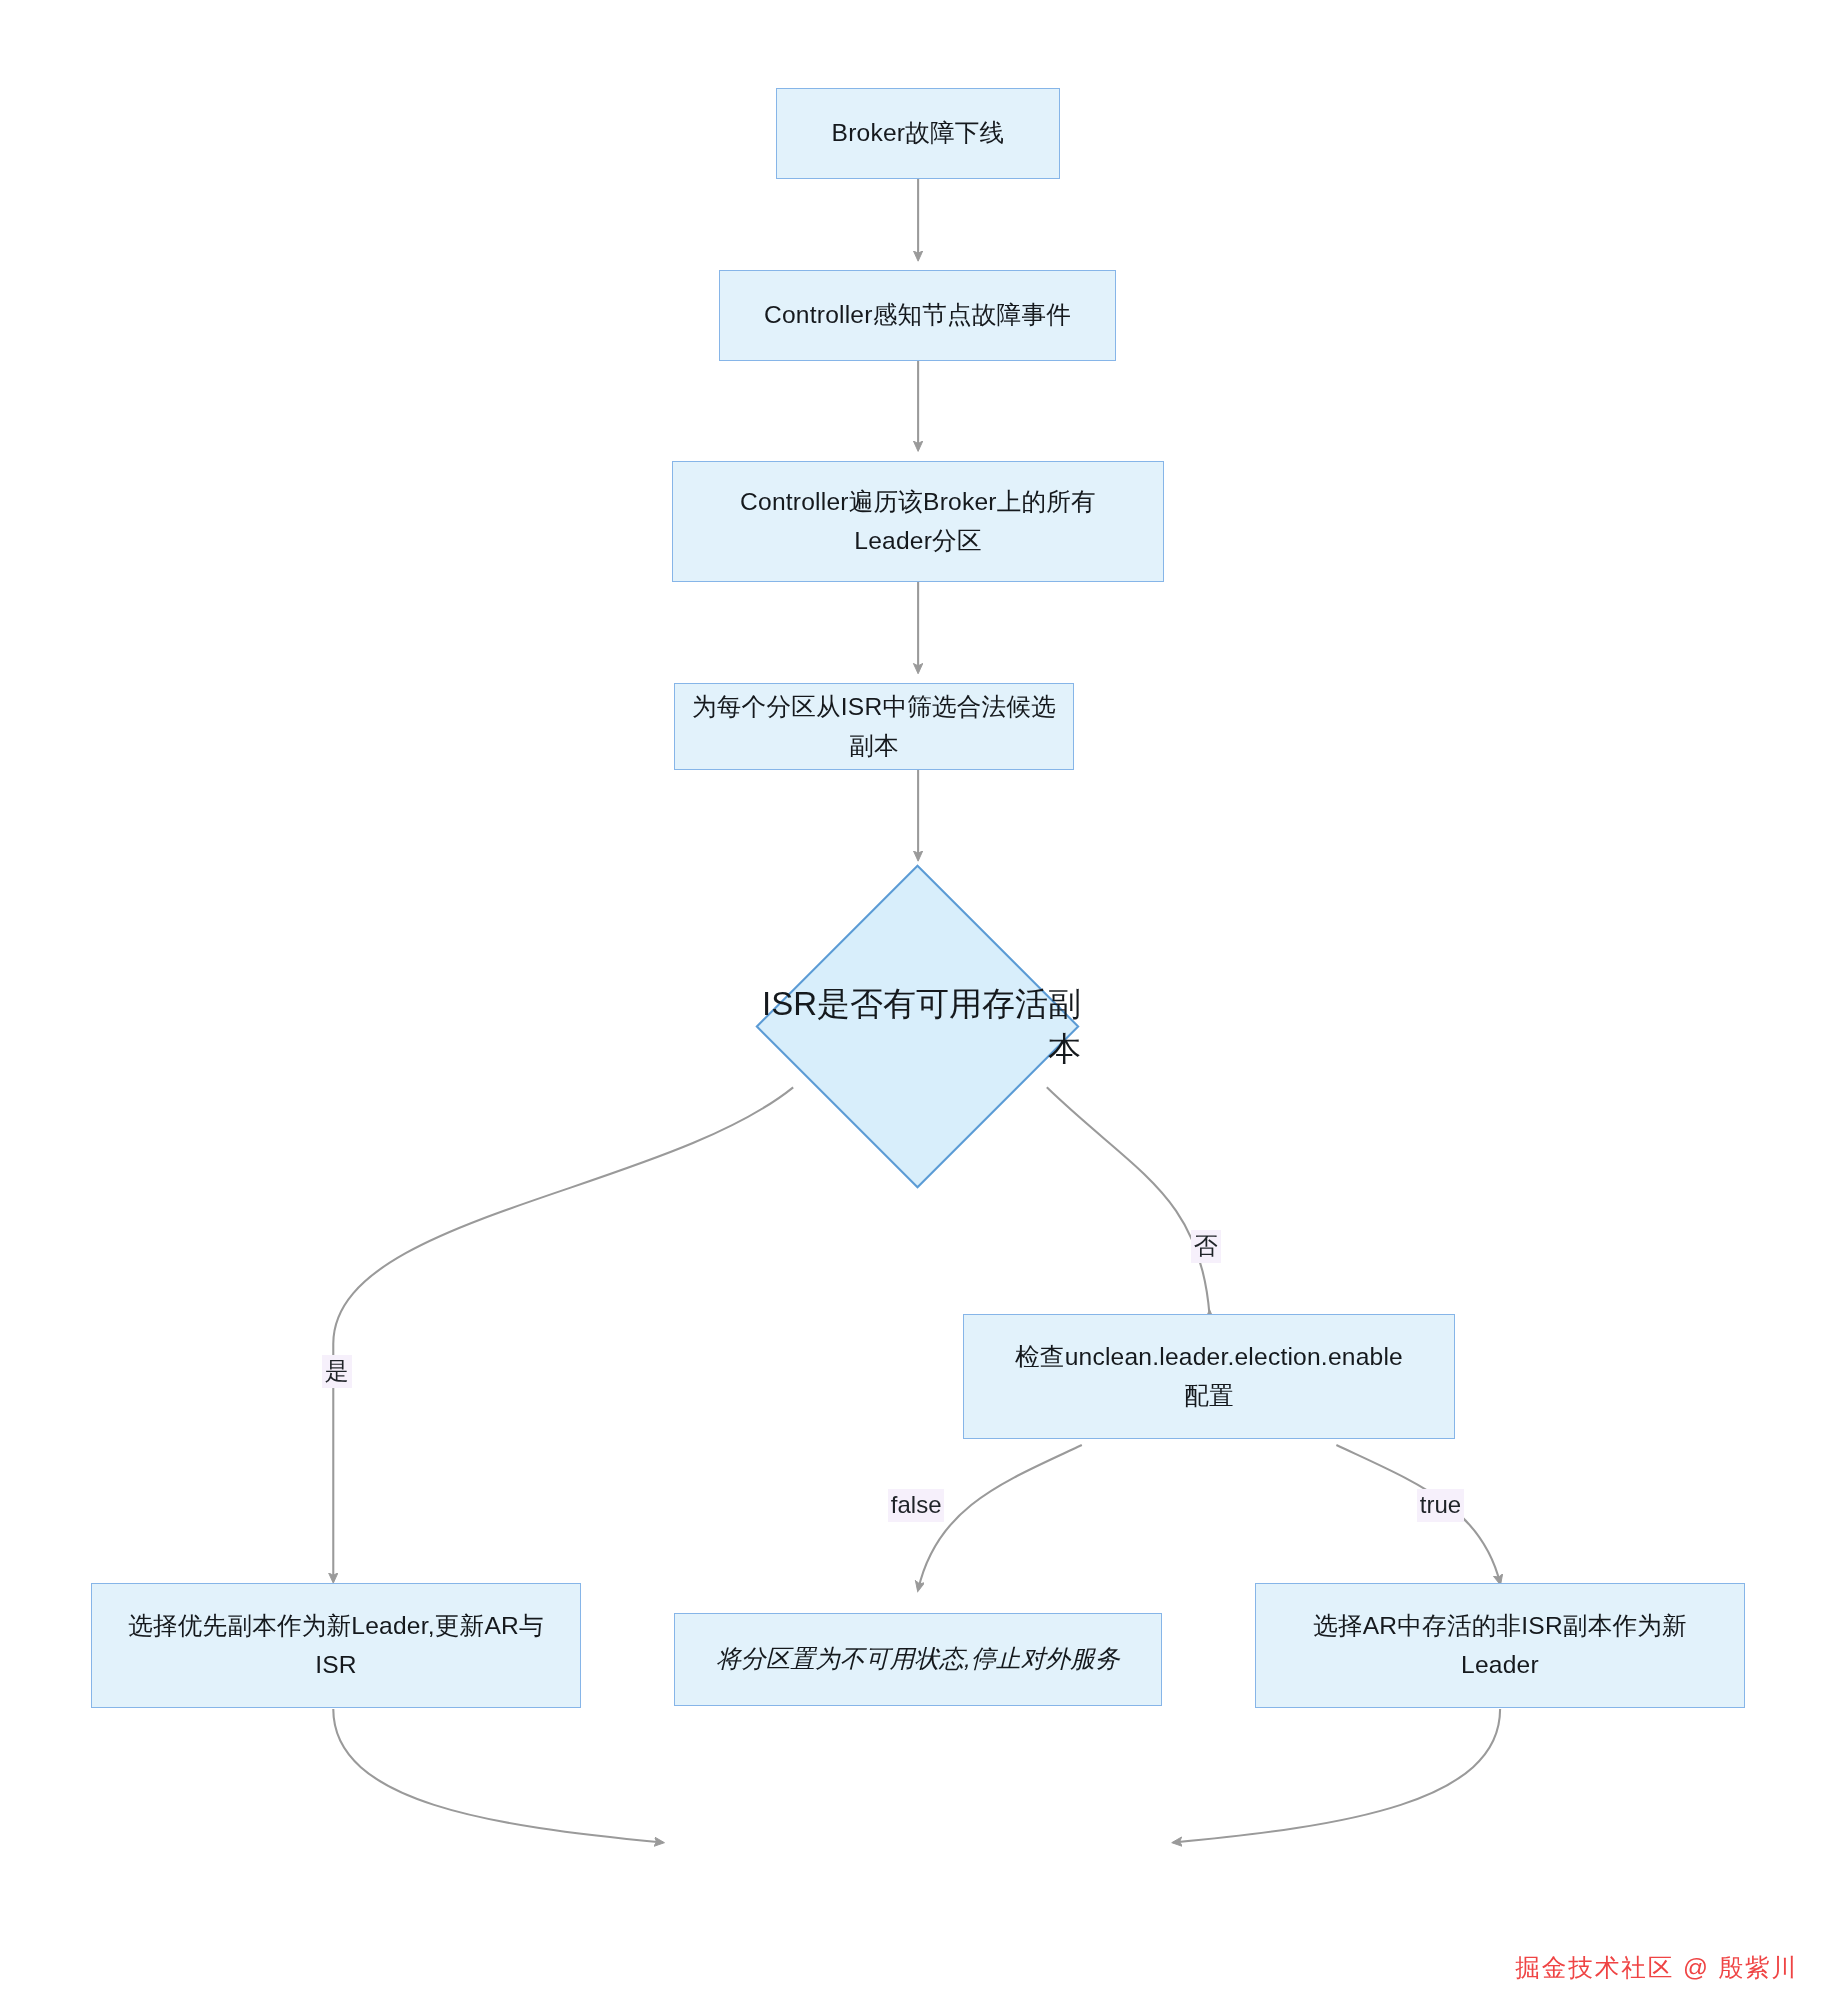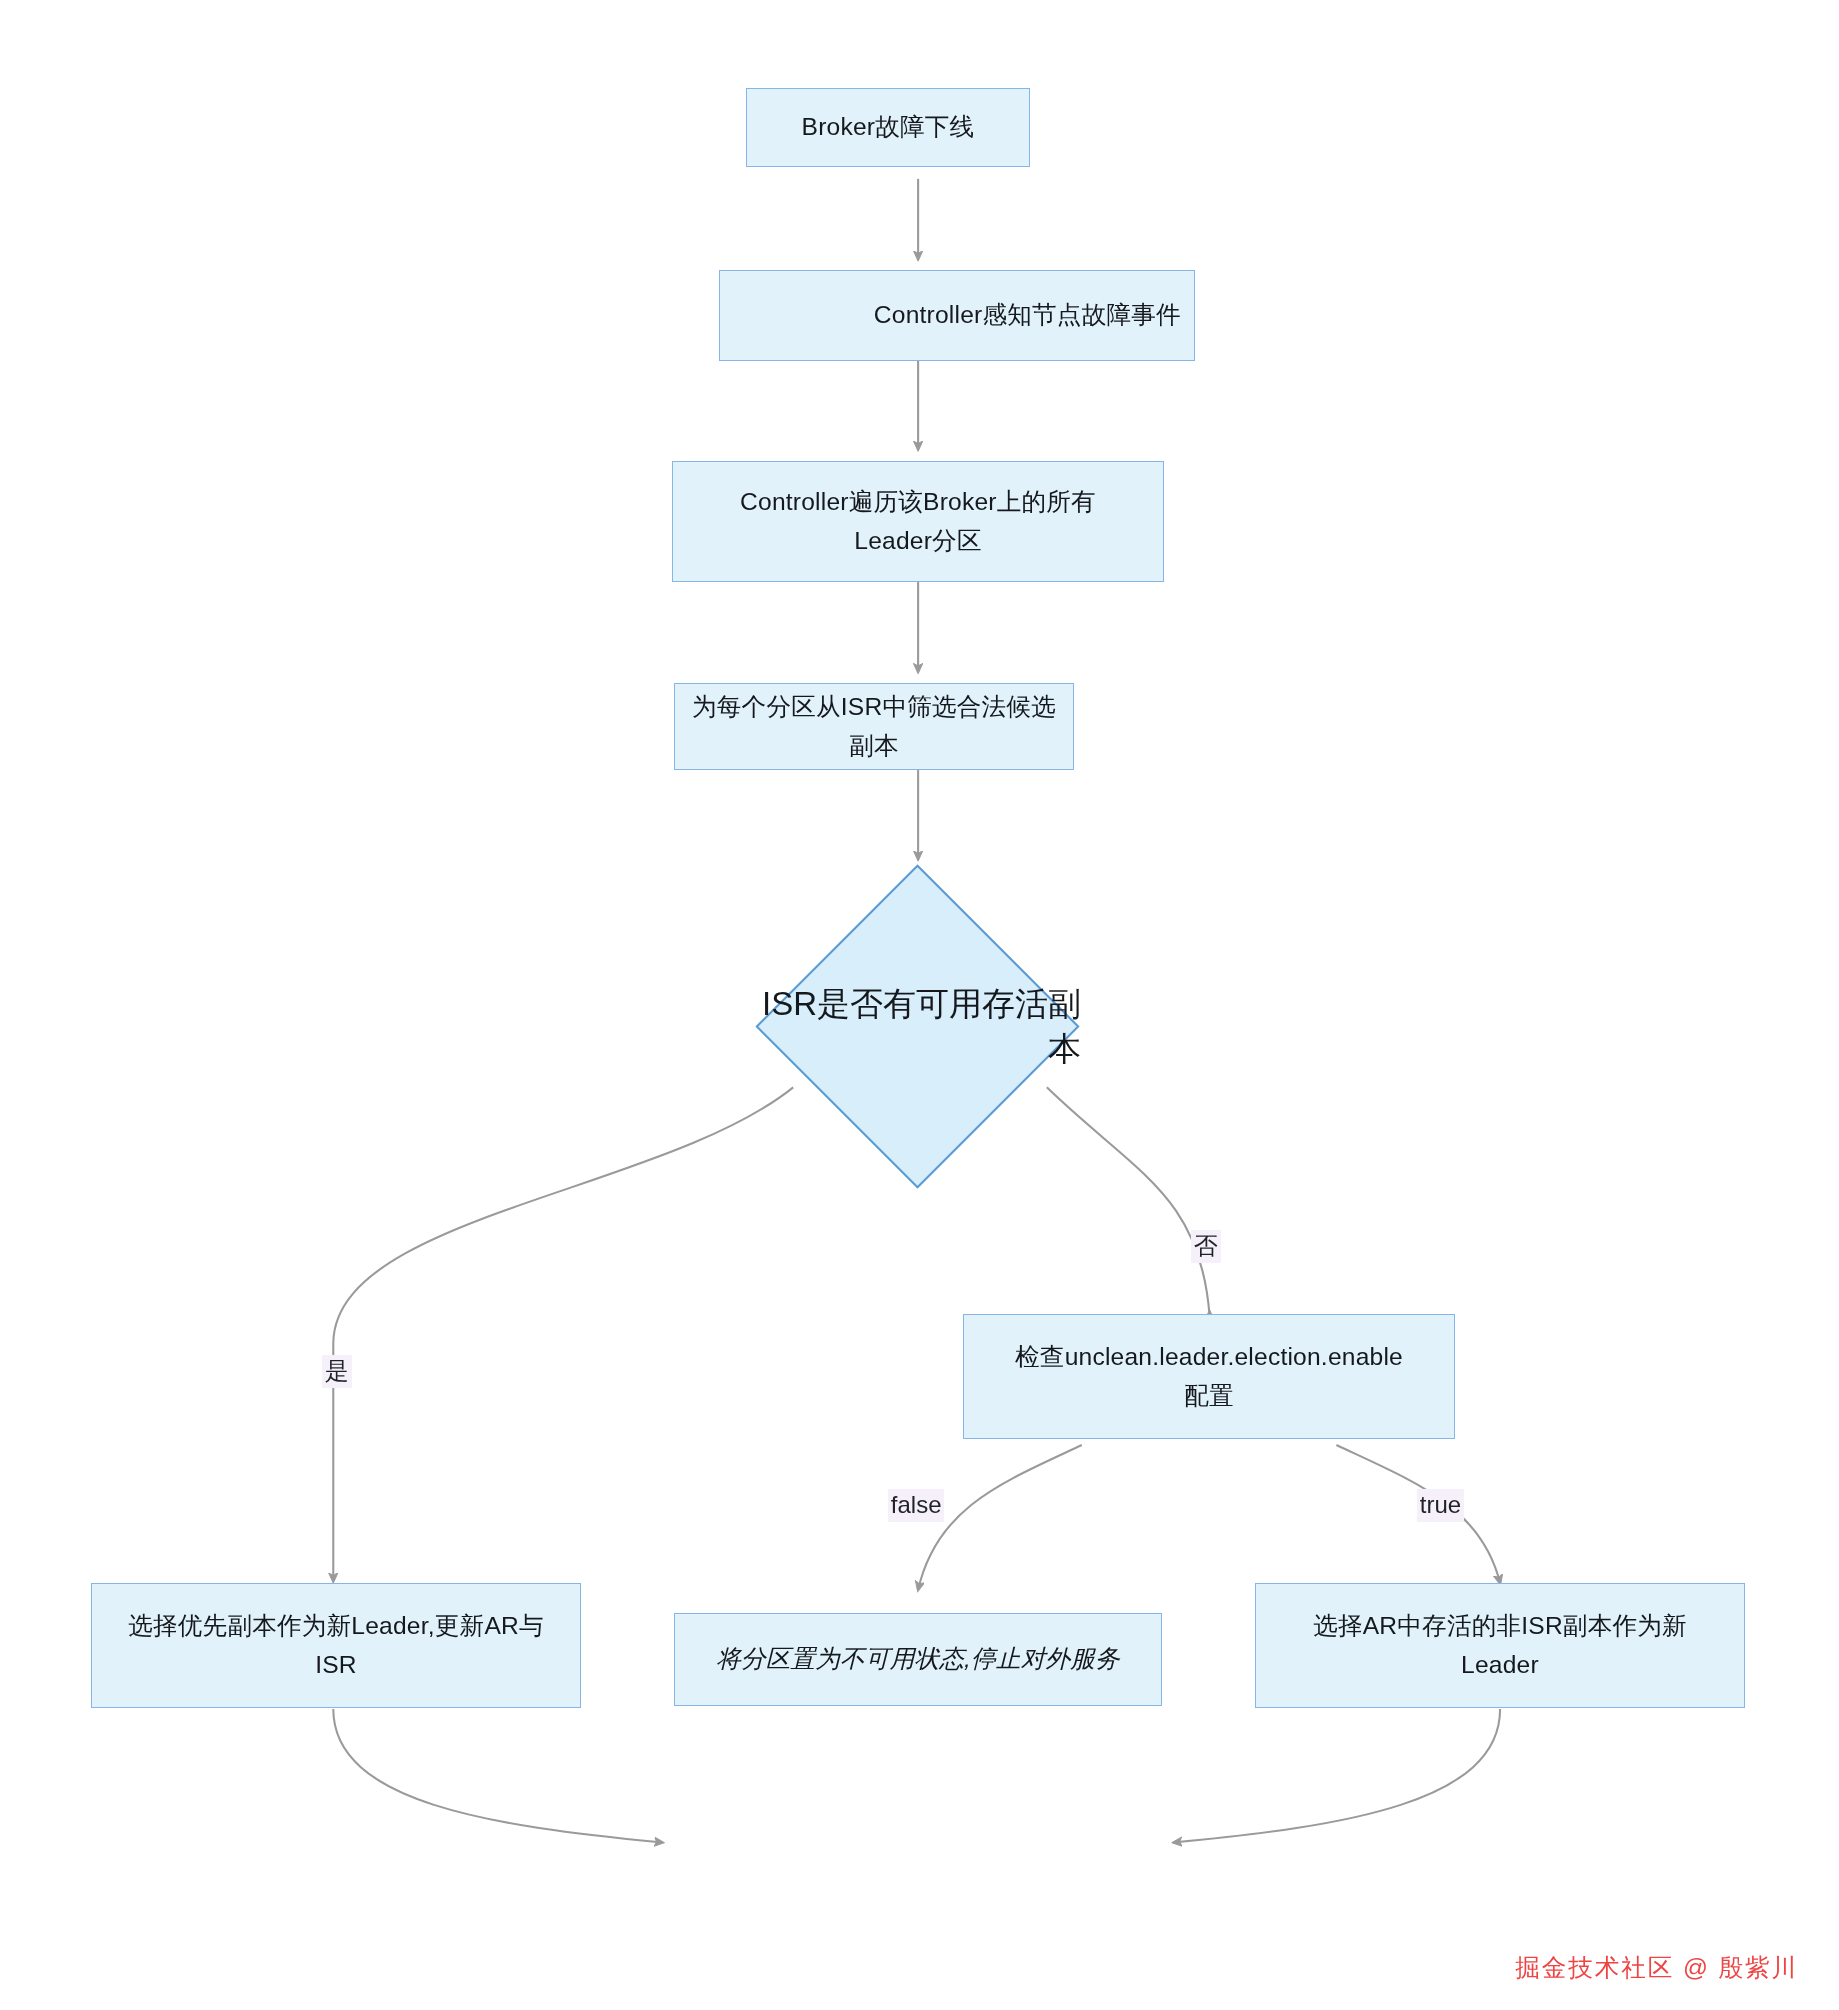--- a/index.html
+++ b/index.html
@@ -120,25 +120,25 @@
       <path d="M 1143,1527 C 1060,1566 990,1592 970,1680"></path>
 
       <path d="M 1412,1527 C 1495,1566 1565,1592 1585,1673"></path>
 
       <path d="M 352,1806 C 352,1905 520,1930 700,1947"></path>
 
       <path d="M 1585,1806 C 1585,1905 1420,1930 1240,1947"></path>
     </g>
   </svg>
 
-  <div class="node" style="left:746px; top:88px; width:284px; height:79px;">
+  <div class="node" style="left:776px; top:88px; width:284px; height:91px;">
     <span class="label">Broker故障下线</span>
   </div>
 
-  <div class="node" style="left:719px; top:270px; width:476px; height:91px;justify-content:flex-end;">
+  <div class="node" style="left:719px; top:270px; width:397px; height:91px;">
     <span class="label">Controller感知节点故障事件</span>
   </div>
 
   <div class="node" style="left:672px; top:461px; width:492px; height:121px;">
     <span class="label">Controller遍历该Broker上的所有
 Leader分区</span>
   </div>
 
   <div class="node" style="left:674px; top:683px; width:400px; height:87px;">
     <span class="label">为每个分区从ISR中筛选合法候选副本</span>

